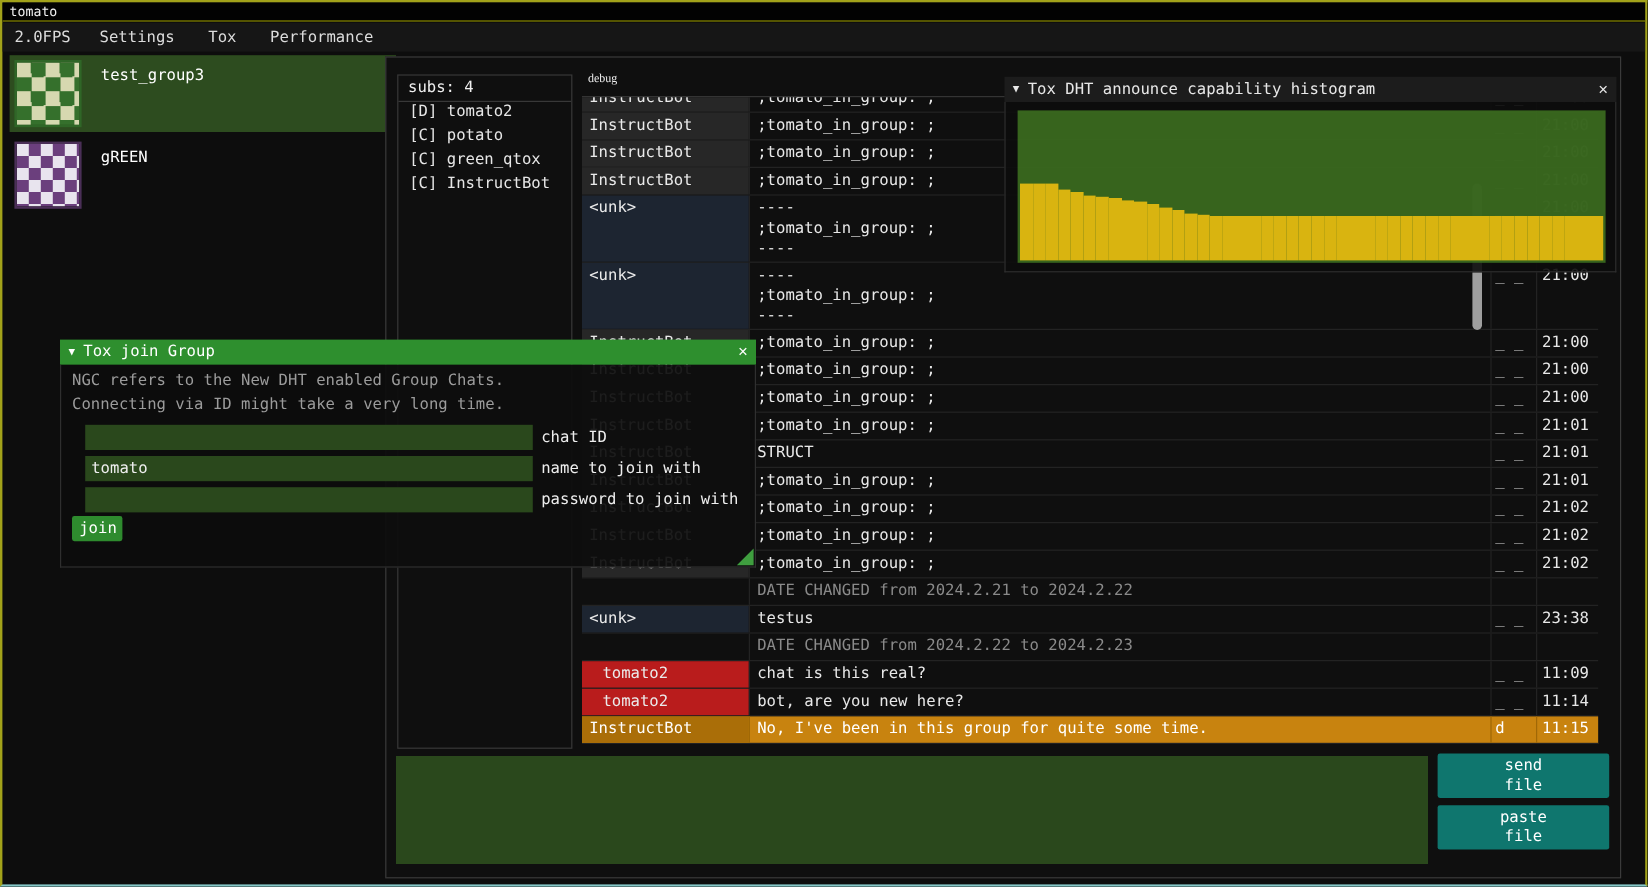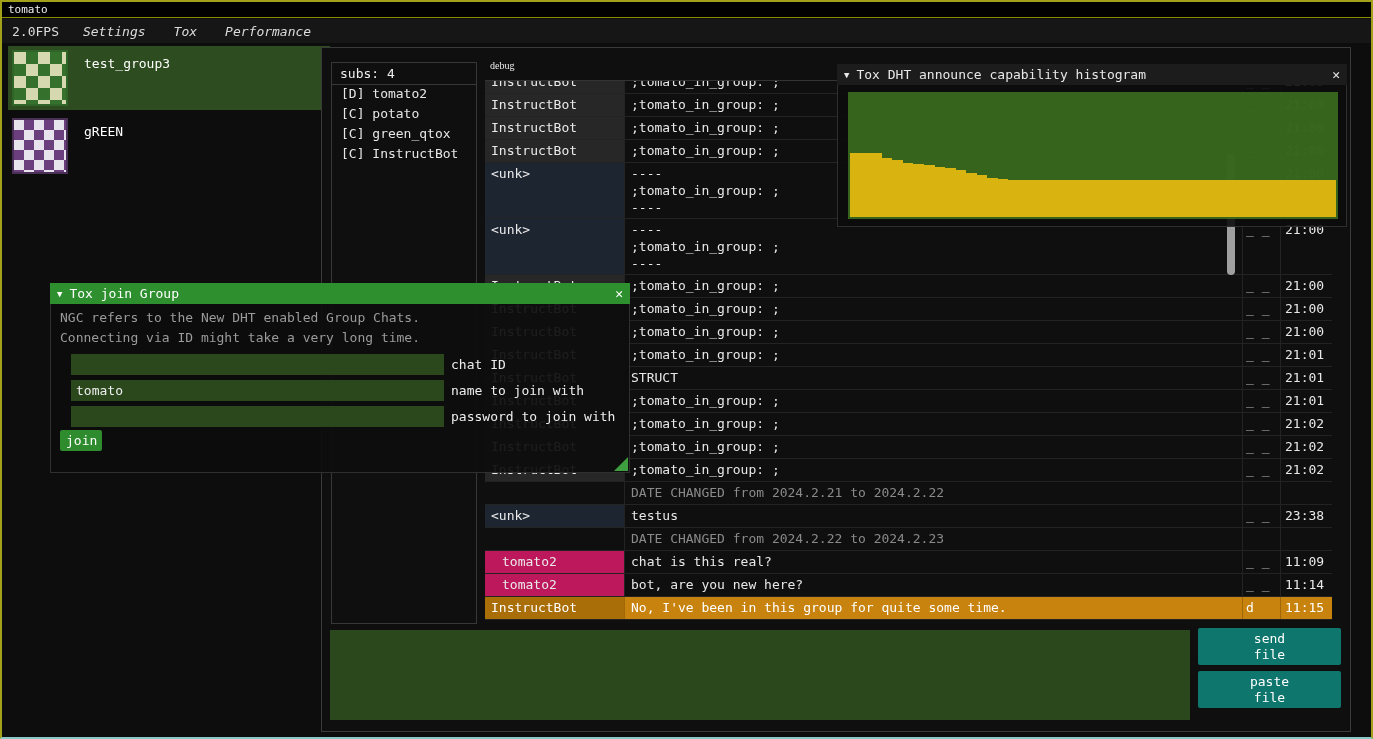--- a/index.html
+++ b/index.html
@@ -8,21 +8,21 @@
        border:2px solid #a2a21a;border-bottom-color:#86c8c8;overflow:hidden;}
 
   
   .titlebar{position:absolute;left:0;top:0;right:0;height:16px;background:#020202;
             border-bottom:1px solid #8a8a00;display:flex;align-items:center;padding:0 6px;
             font-size:11px;color:#f0f0f0;}
   .menubar{position:absolute;left:0;top:17px;right:0;height:24px;background:#161616;
            display:flex;align-items:center;font-size:13px;color:#dcdcdc;}
   .fps{padding:0 10px;}
   .menu-items{display:flex;height:100%;}
-  .menu-item{display:flex;align-items:center;padding:10px 14px;cursor:pointer;font-style:italic;}
+  .menu-item{display:flex;align-items:center;padding:10px 14px;cursor:pointer;}
 
   
   .group-list{position:absolute;left:6px;top:44px;width:322px;text-align:right;}
   .group-item{display:flex;align-items:flex-start;height:64px;margin-bottom:4px;padding:4px;cursor:pointer;}
   .group-item.selected{background:#2d4c1f;}
   .avatar{width:56px;height:56px;flex:none;}
   .av0{background:repeating-conic-gradient(#35702c 0 25%, #d6d8b0 0 50%) 0 0/24px 24px;border:2px solid #2f6627;}
   .av1{background:repeating-conic-gradient(#6b3f7d 0 25%, #e8e4ee 0 50%) 0 0/20px 20px;border:2px solid #4a2f57;}
   .group-name{margin-left:16px;margin-top:6px;font-size:13px;color:#fff;}
 
@@ -35,21 +35,21 @@
   .tab-label{position:absolute;left:168px;top:12px;font-size:10px;color:#eee;cursor:pointer;font-family:Liberation Serif, serif;}
   .tab-sep{position:absolute;left:163px;top:32px;width:847px;border-top:1px solid #343434;}
 
   .messages{position:absolute;left:163px;top:33px;width:847px;height:539px;overflow:hidden;}
   .msg-list{margin-top:-10px;}
   .msg-row{display:flex;align-items:stretch;border-bottom:1px solid #232323;min-height:23px;}
   .cell{padding:2px 6px;font-size:13px;line-height:17px;}
   .sender{width:139px;flex:none;color:#eaeaea;white-space:nowrap;overflow:hidden;}
   .sender.bot{background:#272727;}
   .sender.unk{background:#1d2531;}
-  .sender.self{background:#be185d;padding-left:17px;}
+  .sender.self{background:#b91c1c;padding-left:17px;}
   .msg{flex:1;color:#e8e8e8;border-left:1px solid #232323;border-right:1px solid #232323;overflow:hidden;}
   .msg div{white-space:nowrap;}
   .flags{width:37px;flex:none;color:#b9b9b9;padding:2px 3px;}
   .time{width:52px;flex:none;color:#e8e8e8;border-left:1px solid #232323;padding:2px 4px;}
   .msg-row.system .msg{color:#8a8a8a;}
   .msg-row.highlight{background:#c8830f;}
   .msg-row.highlight .sender{background:#aa6e08;color:#fff;}
   .msg-row.highlight .msg,.msg-row.highlight .flags,.msg-row.highlight .time{color:#fff;border-color:#a06806;}
 
   .scroll-thumb{position:absolute;left:905px;top:105px;width:8px;height:122px;background:#9f9f9f;border-radius:4px;cursor:pointer;}

